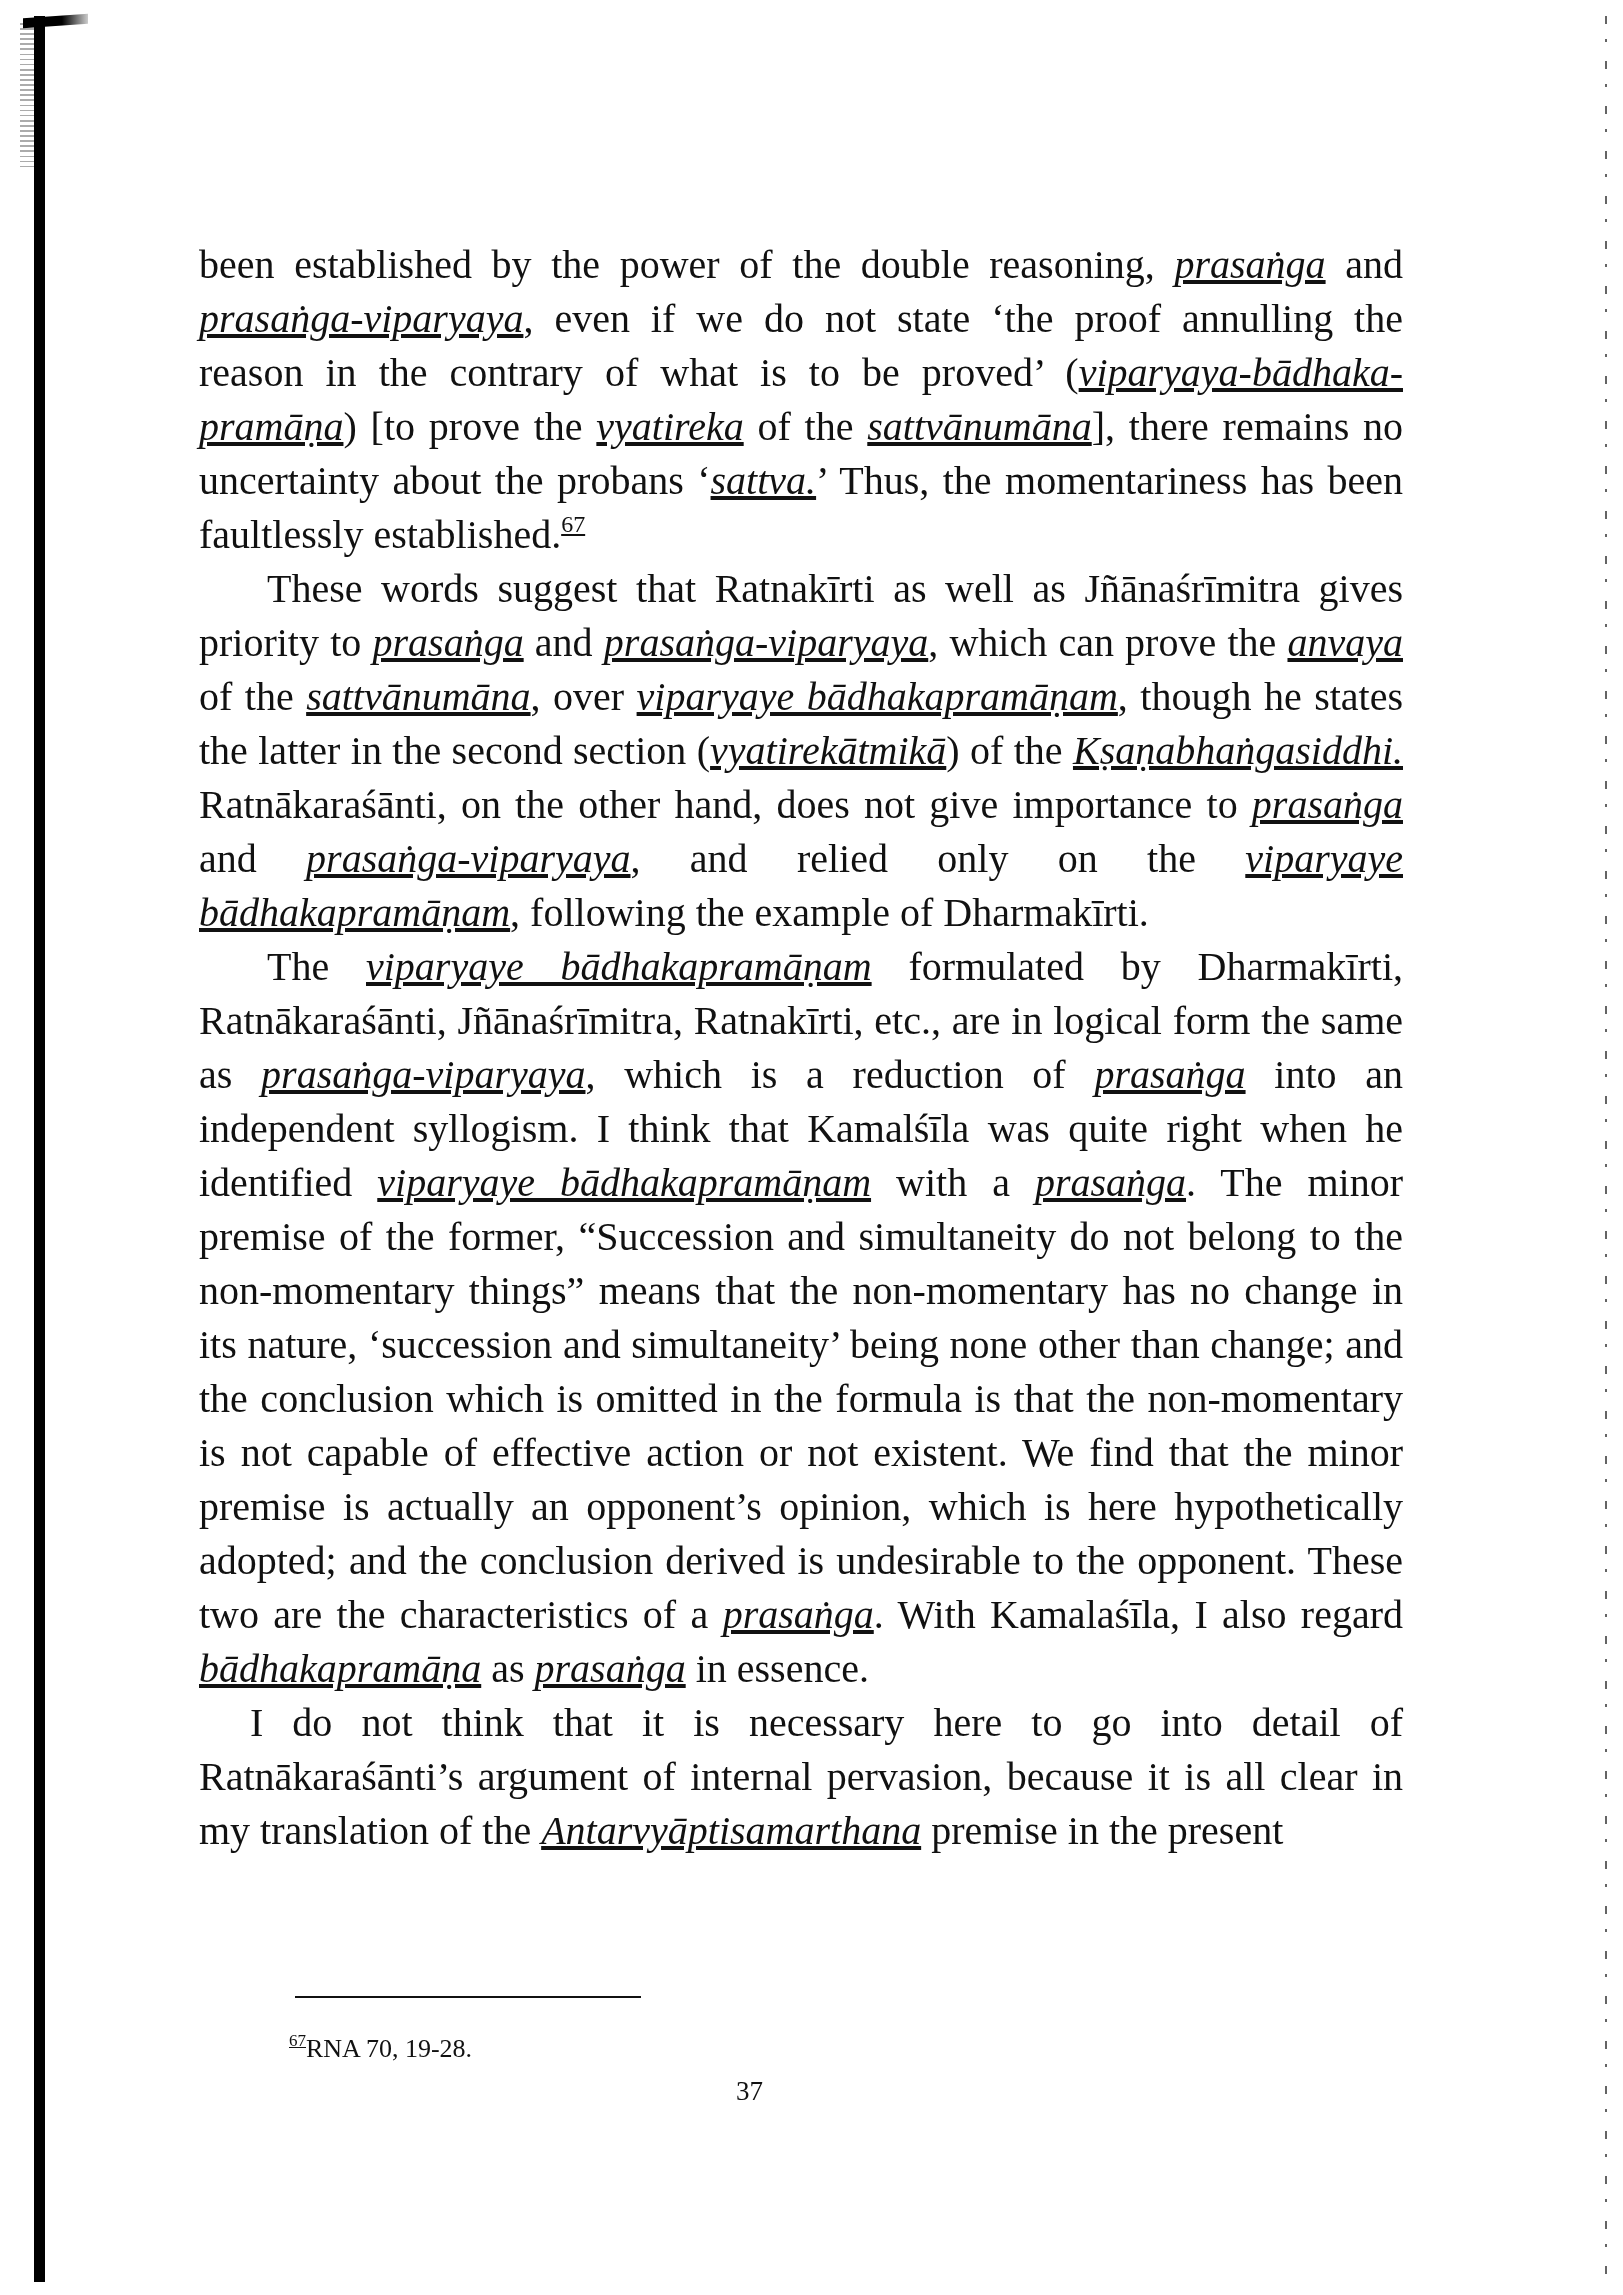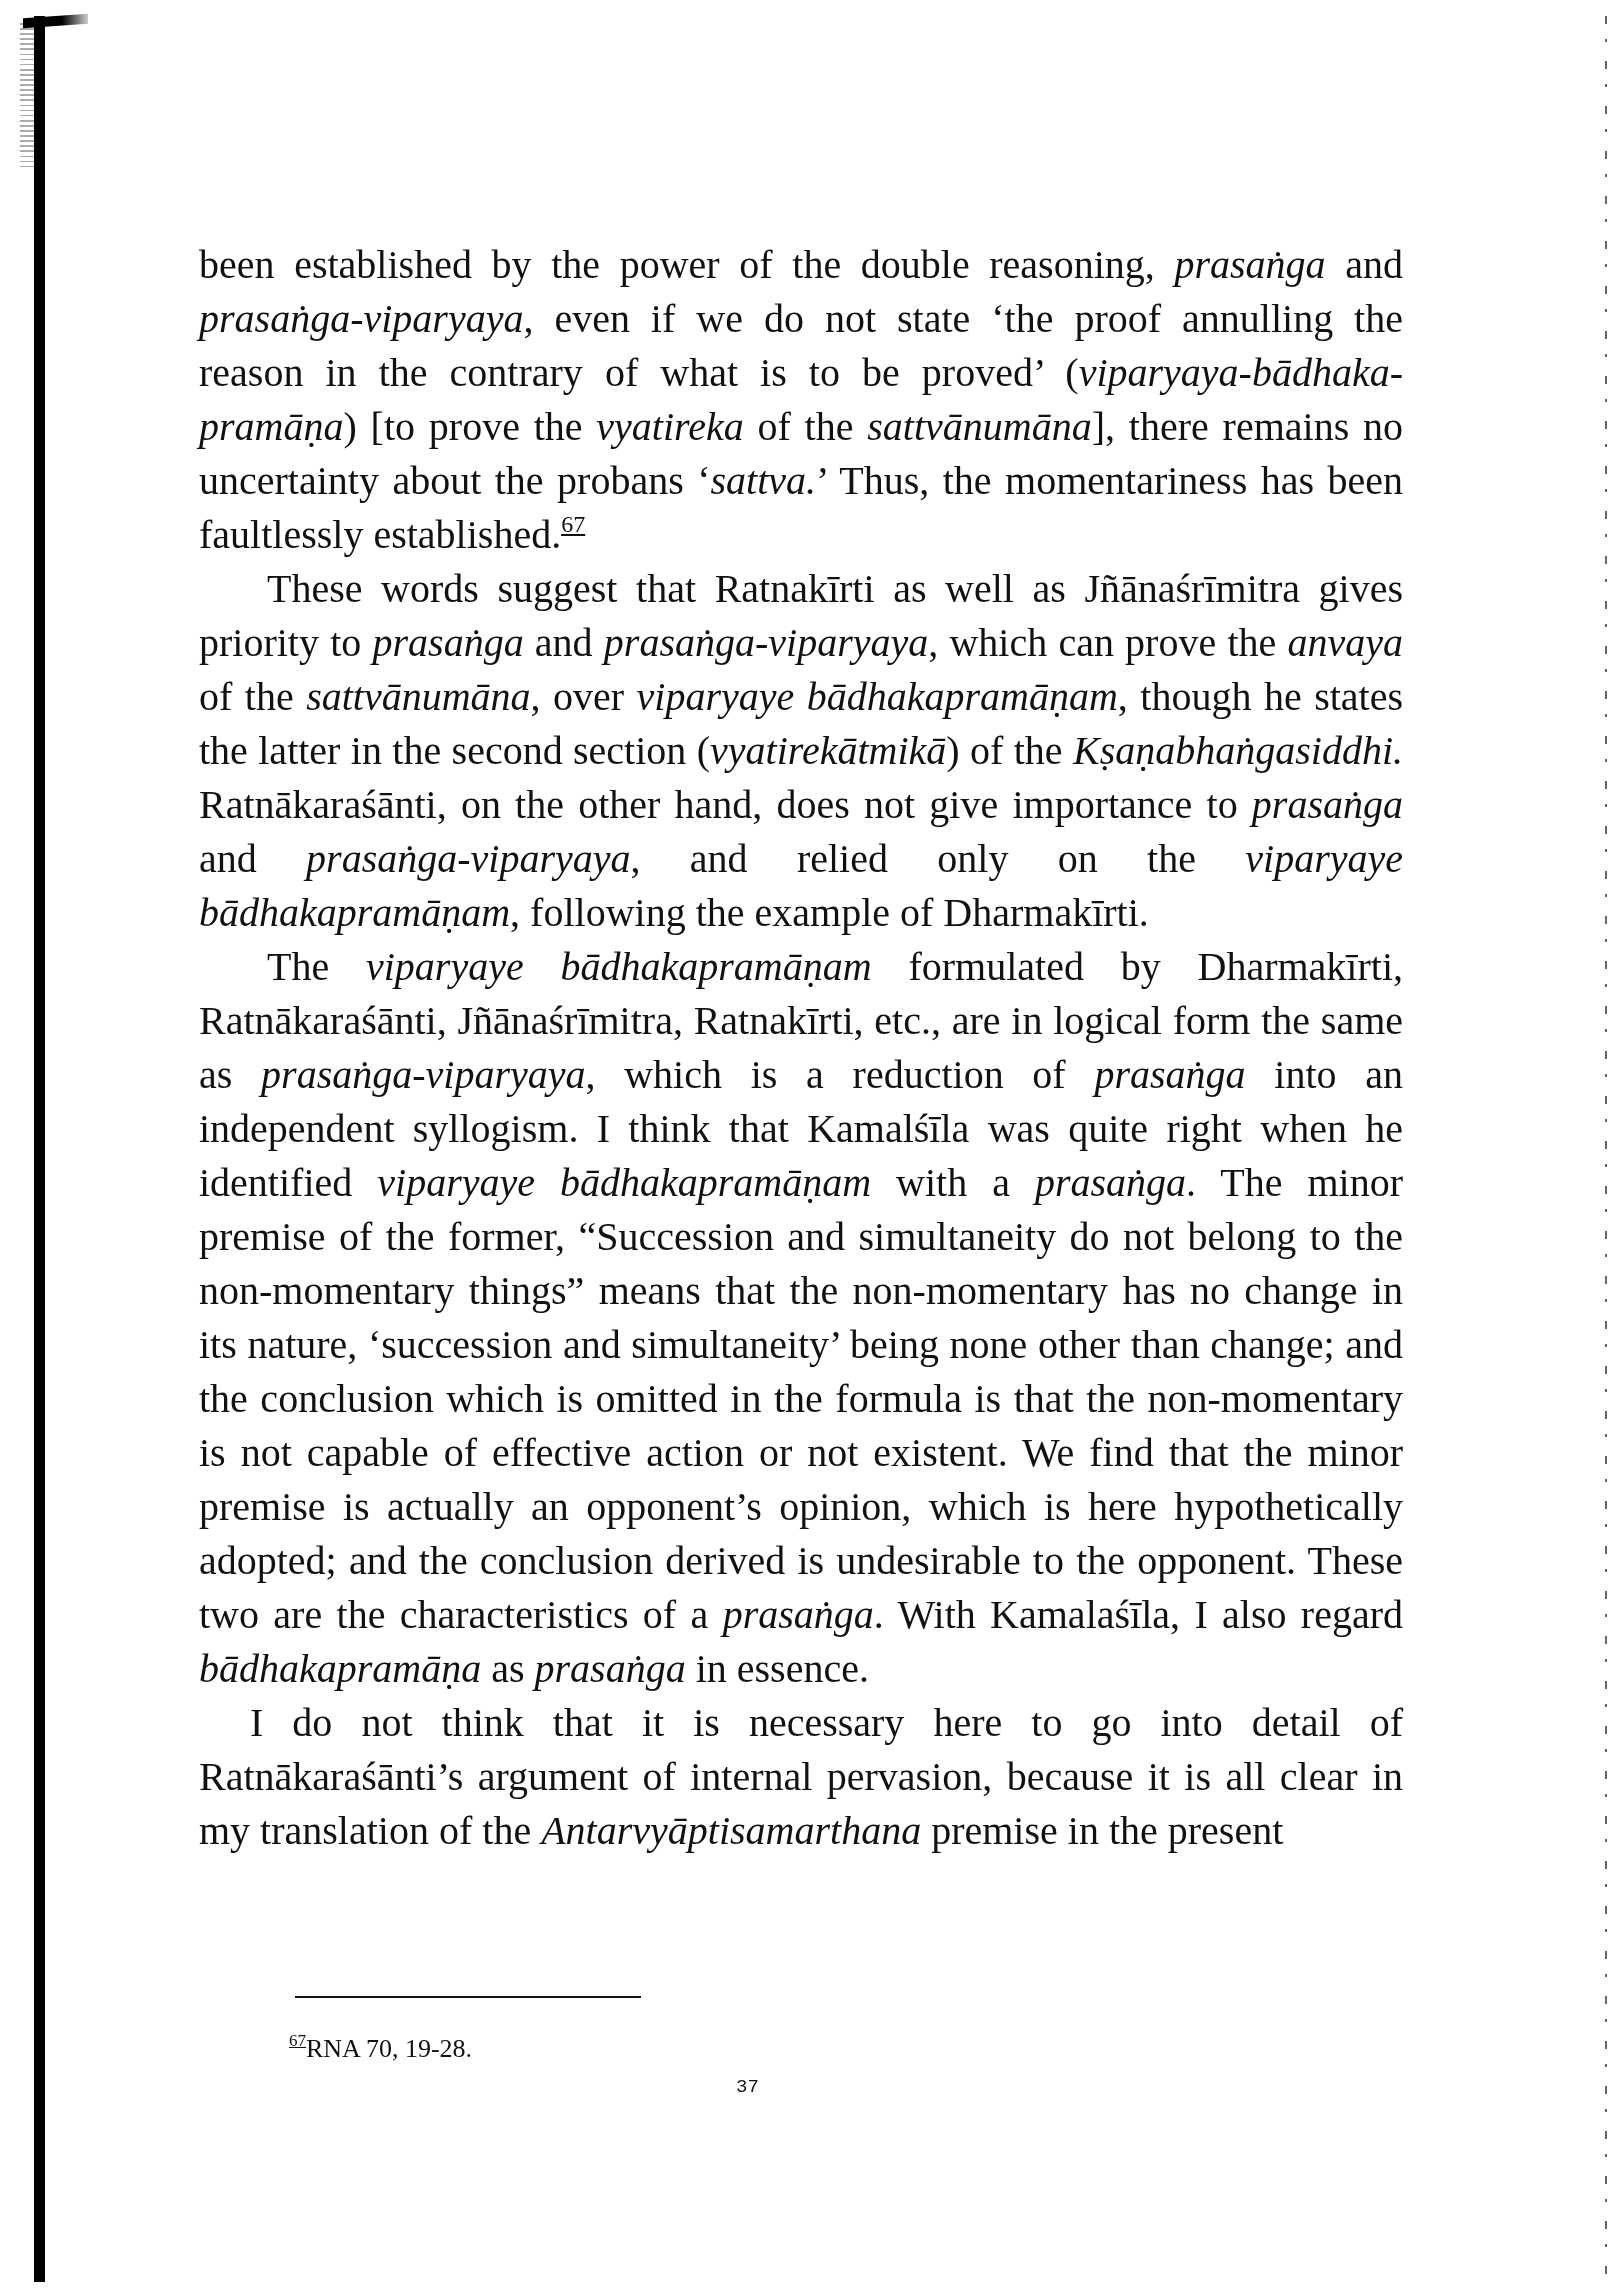--- a/index.html
+++ b/index.html
@@ -25,35 +25,35 @@
   }
   .page {
     position: absolute; left: 199px; top: 238px; width: 1204px;
     font-family: "Liberation Serif", "DejaVu Serif", serif;
     font-size: 40px; line-height: 54px; color: #111;
     text-align: justify;
   }
   .page p { margin: 0; }
   .page p.indent { text-indent: 68px; }
   .page p.indent-sm { text-indent: 51px; margin-top: 0; }
-  .page i { font-style: italic; }
+  .page i { font-style: italic; text-decoration: underline; }
   sup { font-size: 24px; line-height: 0; vertical-align: 16px; text-decoration: underline; }
   .footnote-rule {
     position: absolute; left: 295px; top: 1996px; width: 346px; height: 1.7px; background: #111;
   }
   .footnote {
     position: absolute; left: 289px; top: 2034px;
     font-family: "Liberation Serif", "DejaVu Serif", serif;
     font-size: 26px; color: #111;
   }
   .footnote sup { font-size: 17px; vertical-align: 11.3px; }
   .page-number {
     position: absolute; left: 736px; top: 2076px;
-    font-family: Liberation Mono, monospace;
-    font-size: 19px; color: #111;
+    font-family: Liberation Serif, serif;
+    font-size: 27px; color: #111;
   }
 </style>
 </head>
 <body>
 
 <div class="binding-bar"></div>
 <div class="binding-top"></div>
 <div class="binding-scatter"></div>
 <div class="right-edge"></div>
 

